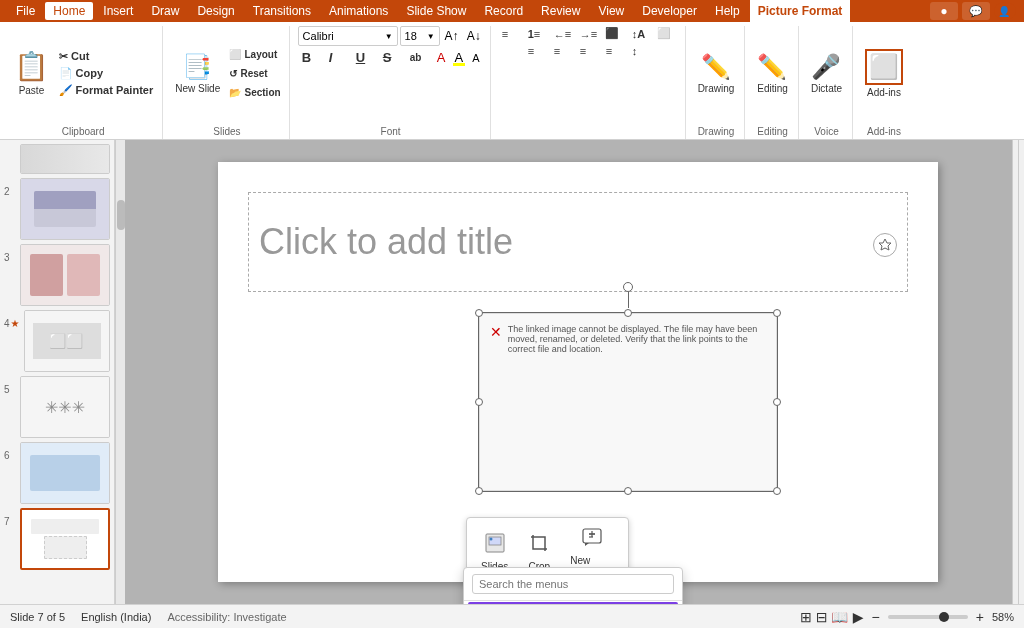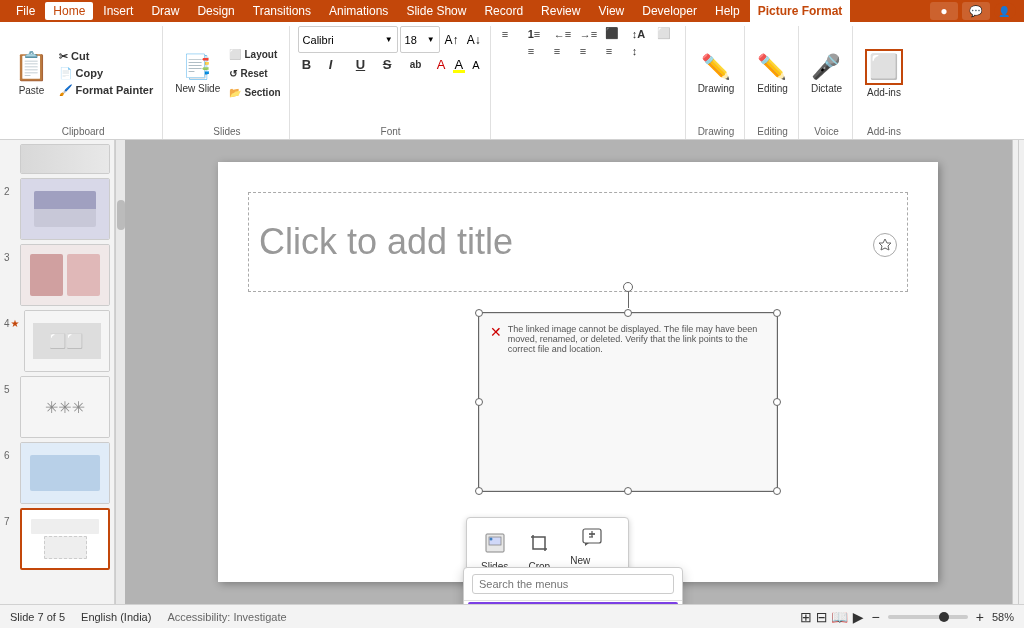--- a/index.html
+++ b/index.html
@@ -369,21 +369,21 @@
       left: 70%;
       transform: translateX(-50%);
     }
 
     
     .ribbon-combo {
       display: flex;
       align-items: center;
       border: 1px solid #ccc;
       border-radius: 2px;
-      height: 27px;
+      height: 20px;
       padding: 0 4px;
       font-size: 11px;
       min-width: 80px;
       background: white;
       cursor: pointer;
     }
     .ribbon-combo-arrow { margin-left: auto; font-size: 8px; }
   </style>
 </head>
 <body>

